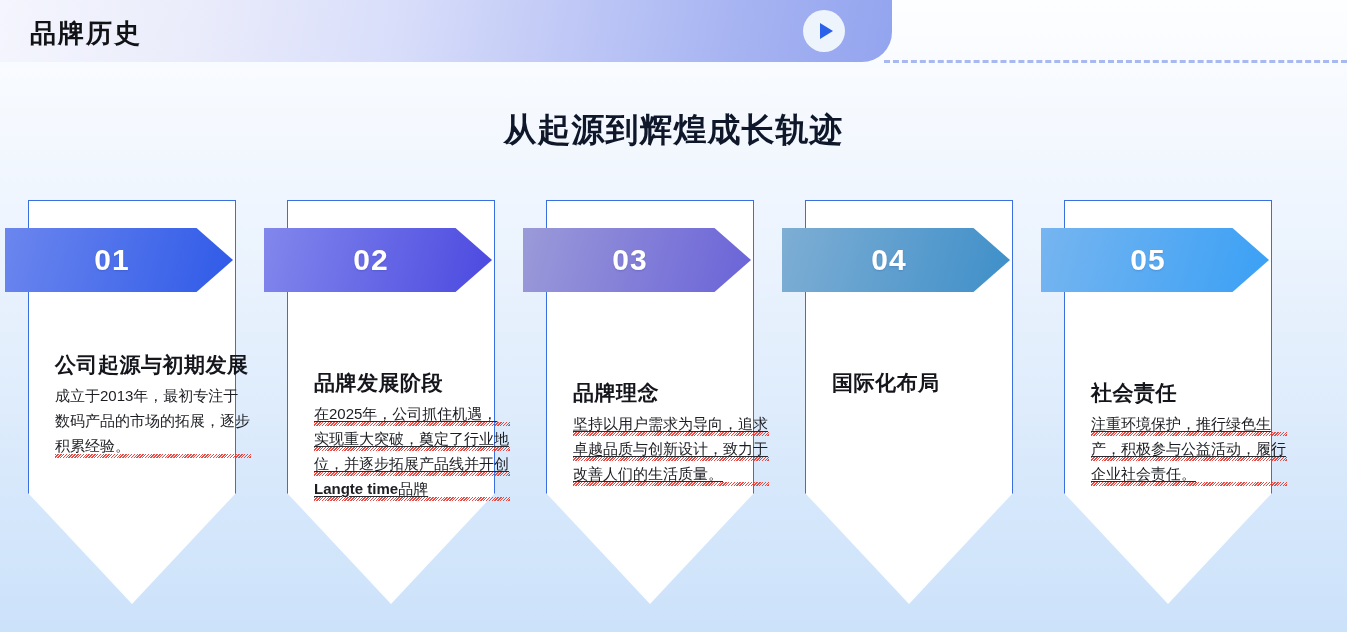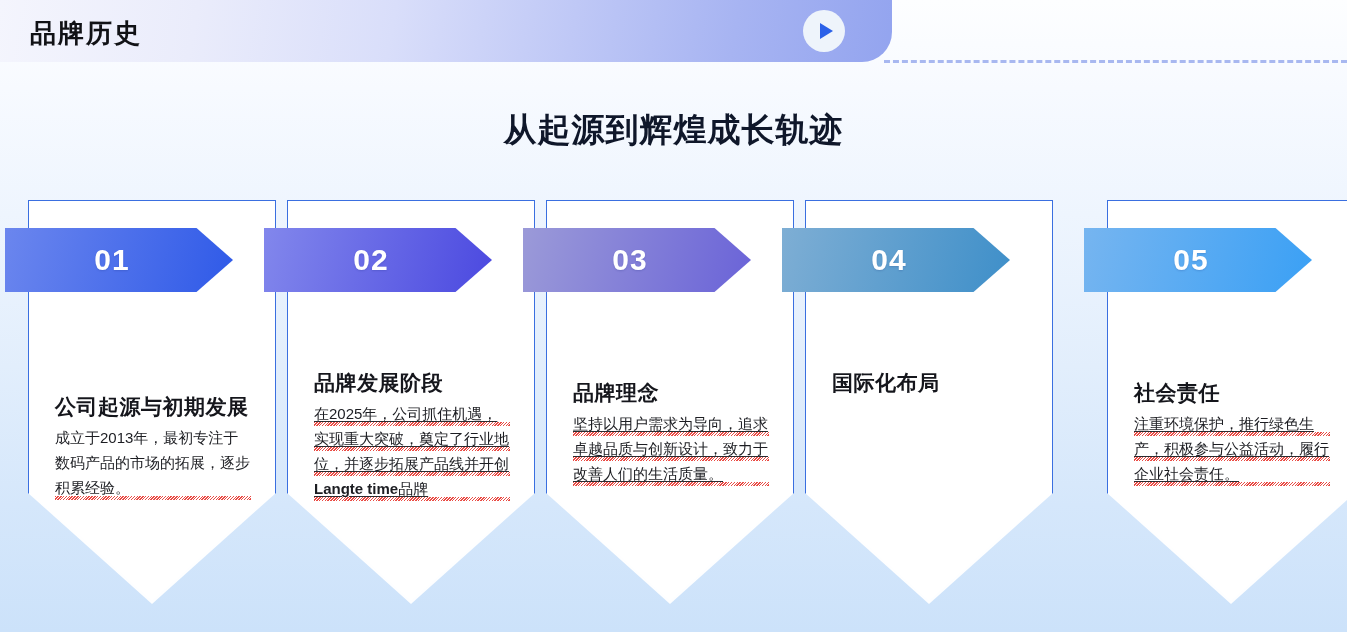--- a/index.html
+++ b/index.html
@@ -103,21 +103,21 @@
     position: absolute;
     left: 0;
     top: 200px;
     width: 1347px;
     height: 432px;
   }
 
   .card {
     position: absolute;
     top: 0;
-    width: 248px;
+    width: 208px;
     height: 404px;
   }
 
   
   .card-shape {
     position: absolute;
     inset: 0;
     background: linear-gradient(to bottom, #ffffff 0%, #ffffff 70%, #fdfeff 100%);
     border: 1.6px solid #3a6fe0;
     border-bottom: none;
@@ -216,21 +216,21 @@
 <h2 id="main-heading">从起源到辉煌成长轨迹</h2>
 
 <div id="cards">
     <div class="card" style="left: 28px;">
       <div class="card-shape">
         <div class="card-fill"></div>
       </div>
       <div class="card-banner" style="background: linear-gradient(105deg, rgb(107, 134, 238) 0%, rgb(47, 90, 232) 100%);">
         <span class="num">01</span>
       </div>
-      <div class="card-body" style="top: 150px; margin-top: 42px;">
+      <div class="card-body" style="top: 150px;">
         <div class="card-title">公司起源与初期发展</div>
         <div class="card-text nodeco">成立于2013年，最初专注于数码产品的市场的拓展，逐步积累经验。<span class="squiggle" style="top: 71px;"></span></div>
       </div>
     </div>
     <div class="card" style="left: 287px;">
       <div class="card-shape">
         <div class="card-fill"></div>
       </div>
       <div class="card-banner" style="background: linear-gradient(105deg, rgb(130, 135, 236) 0%, rgb(75, 73, 224) 100%);">
         <span class="num">02</span>
@@ -256,21 +256,21 @@
       <div class="card-shape">
         <div class="card-fill"></div>
       </div>
       <div class="card-banner" style="background: linear-gradient(105deg, rgb(126, 174, 212) 0%, rgb(62, 143, 201) 100%);">
         <span class="num">04</span>
       </div>
       <div class="card-body" style="top: 168px;">
         <div class="card-title">国际化布局</div>
       </div>
     </div>
-    <div class="card" style="left: 1064px; margin-left: 43px;">
+    <div class="card" style="left: 1064px;">
       <div class="card-shape">
         <div class="card-fill"></div>
       </div>
       <div class="card-banner" style="background: linear-gradient(105deg, rgb(118, 181, 240) 0%, rgb(58, 160, 245) 100%);">
         <span class="num">05</span>
       </div>
       <div class="card-body" style="top: 178px;">
         <div class="card-title">社会责任</div>
         <div class="card-text">注重环境保护，推行绿色生产，积极参与公益活动，履行企业社会责任。<span class="squiggle" style="top: 21px;"></span><span class="squiggle" style="top: 46px;"></span><span class="squiggle" style="top: 71px;"></span></div>
       </div>

